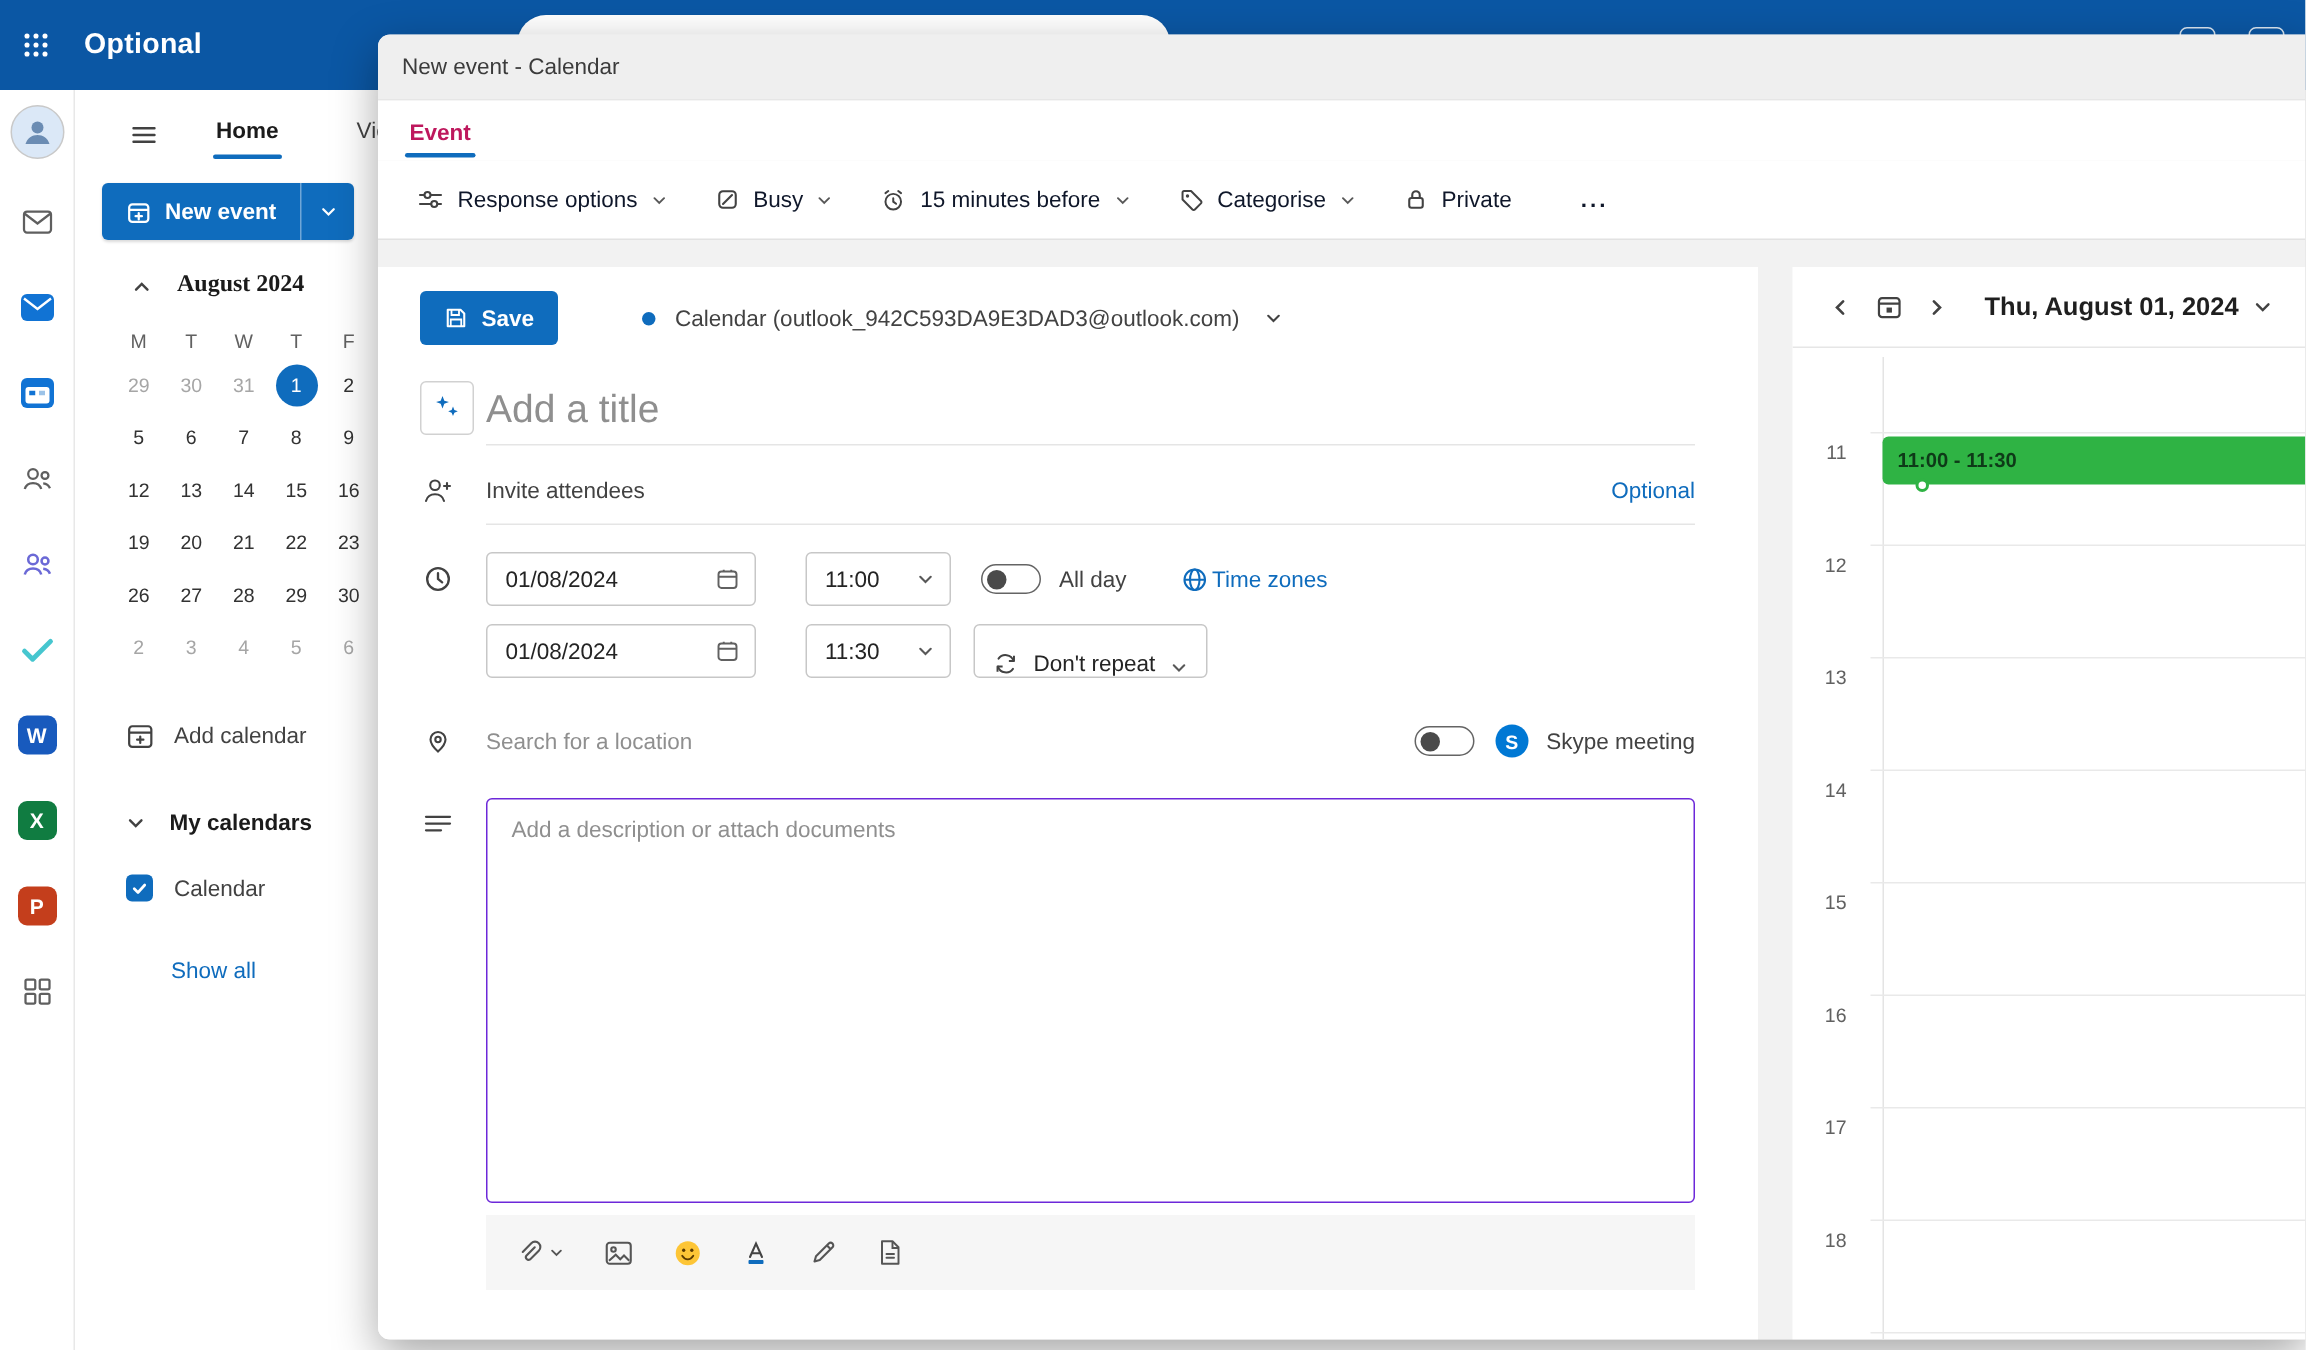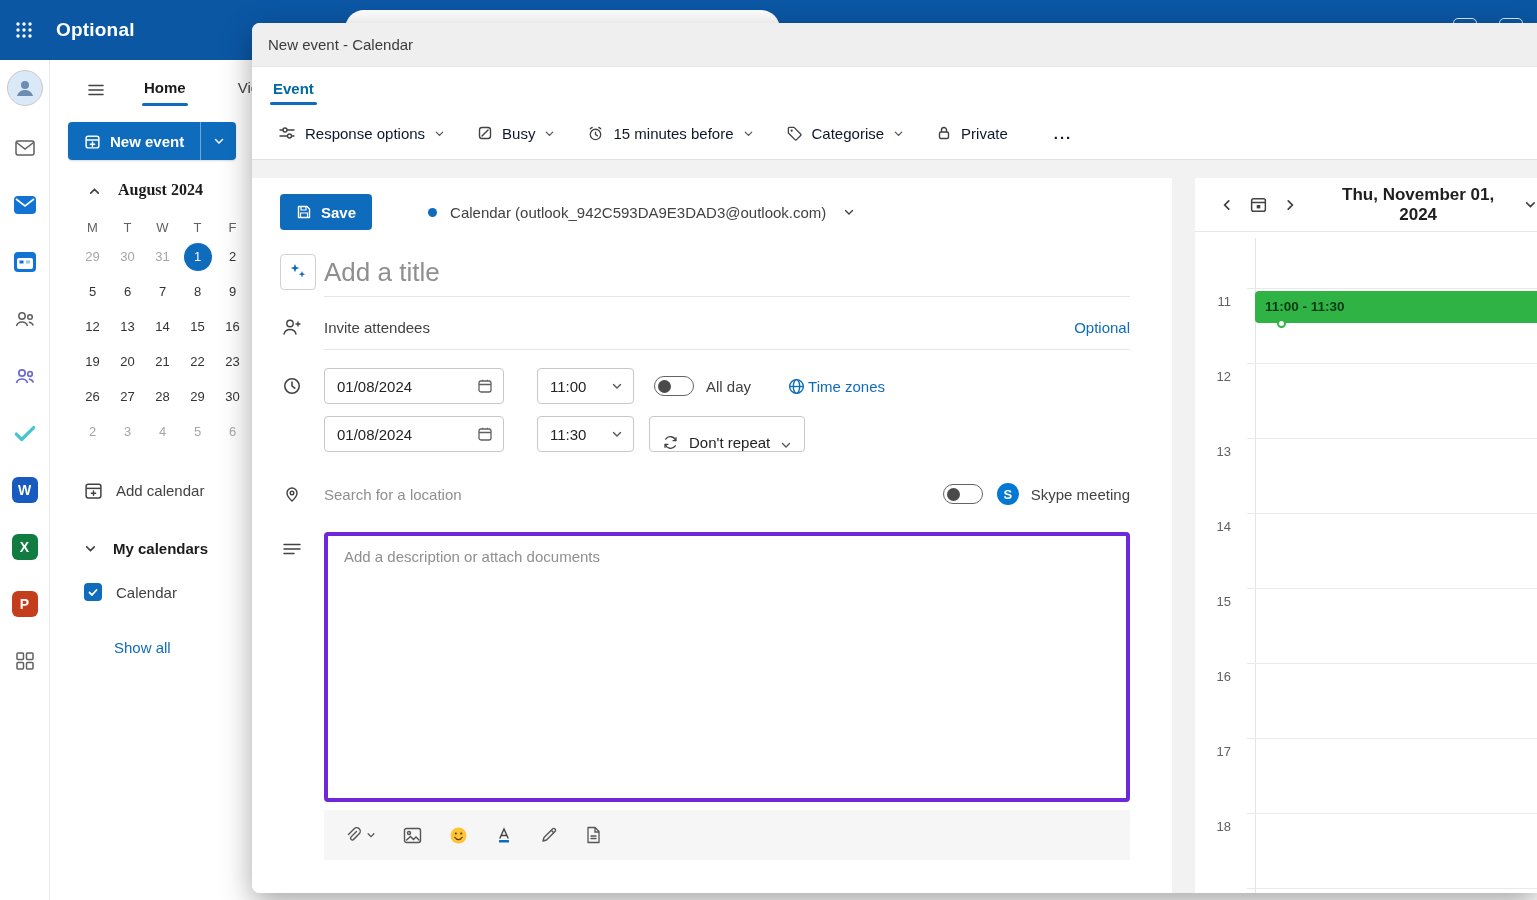--- a/index.html
+++ b/index.html
@@ -46,21 +46,21 @@
   .side-row{display:flex;align-items:center;margin-left:34px;gap:13px;font-size:15px;color:#424242;cursor:pointer;}
   .add-cal{margin-top:32px;}
   .mycals{margin-top:40px;font-weight:700;color:#1b1b1b;gap:16px;}
   .cal-item{margin-top:26px;margin-left:34px;gap:14px;}
   .cbx{width:18px;height:18px;border-radius:4px;background:var(--accent);display:flex;align-items:center;justify-content:center;}
   .show-all{margin:38px 0 0 64px;color:var(--accent);font-size:15px;background:none;border:none;cursor:pointer;font-family:inherit;}
   
   .dialog{position:absolute;left:252px;top:23px;right:0;bottom:7px;background:#f2f2f2;z-index:10;border-radius:8px 0 0 8px;box-shadow:0 10px 30px rgba(0,0,0,.35);overflow:hidden;}
   .dlg-titlebar{height:44px;background:#efefef;display:flex;align-items:center;padding-left:16px;font-size:15px;color:#3b3b3b;border-bottom:1px solid #e6e6e6;}
   .dlg-tabs{height:40px;background:#fff;display:flex;align-items:flex-end;padding-left:18px;}
-  .dlg-tab{font-size:15px;font-weight:700;color:#0369a1;position:relative;padding:0 3px 10px;background:none;border:none;cursor:pointer;font-family:inherit;}
+  .dlg-tab{font-size:15px;font-weight:700;color:#be185d;position:relative;padding:0 3px 10px;background:none;border:none;cursor:pointer;font-family:inherit;}
   .dlg-tab:after{content:"";position:absolute;left:0;right:0;bottom:2px;height:3px;border-radius:2px;background:var(--accent);}
   .dlg-toolbar{height:53px;background:#fff;border-bottom:1px solid #e2e2e2;display:flex;align-items:center;padding-left:14px;gap:8px;}
   .tbtn{display:flex;align-items:center;gap:9px;padding:0 12px;height:34px;border-radius:4px;font-size:15px;color:#0f172a;background:none;border:none;cursor:pointer;font-family:inherit;}
   .chev{color:#585858;}
   .dlg-body{position:absolute;left:0;right:0;top:137px;bottom:0;background:#f2f2f2;}
   .form-card{position:absolute;left:0;top:18px;bottom:0;width:920px;background:#fff;overflow:hidden;}
   
   .frow{display:flex;align-items:center;margin:0 42px 0 28px;}
   .f-icon{width:24px;display:flex;justify-content:center;margin-right:20px;flex:none;color:#424242;}
   .save-row{margin-top:14px;height:40px;}
@@ -89,21 +89,21 @@
   .lbl{font-size:15px;color:#424242;margin-left:12px;}
   .tz{display:flex;align-items:center;gap:2px;margin-left:36px;background:none;border:none;cursor:pointer;}
   .tz span{color:var(--accent);font-size:15px;font-family:inherit;}
   .loc-row{margin-top:16px;height:44px;}
   .loc-input{flex:1;border:none;outline:none;font-size:15px;color:#242424;font-family:inherit;background:transparent;}
   .loc-input::placeholder{color:#8f8f8f;}
   .skype-wrap{display:flex;align-items:center;}
   .skype-ico{width:22px;height:22px;border-radius:50%;background:#0078d4;color:#fff;font-size:13px;font-weight:700;display:flex;align-items:center;justify-content:center;margin-left:14px;}
   .desc-row{margin-top:16px;align-items:flex-start;}
   .desc-row .f-icon{margin-top:10px;}
-  .desc-box{flex:1;height:270px;border:4px solid #6d28d9;border-radius:4px;padding:12px 16px;font-size:15px;color:#242424;font-family:inherit;resize:none;outline:none;}
+  .desc-box{flex:1;height:270px;border:1px solid #6d28d9;border-radius:4px;padding:12px 16px;font-size:15px;color:#242424;font-family:inherit;resize:none;outline:none;}
   .desc-box::placeholder{color:#8f8f8f;}
   .fmt-bar{margin:8px 42px 0 72px;height:50px;background:#f6f6f6;display:flex;align-items:center;padding:0 20px;gap:27px;}
   .fmt-btn{background:none;border:none;cursor:pointer;display:flex;align-items:center;gap:4px;color:#555;}
   
   .day-panel{position:absolute;left:943px;right:0;top:18px;bottom:0;background:#fff;overflow:hidden;}
   .dp-head{height:54px;display:flex;align-items:center;padding-left:20px;border-bottom:1px solid #e6e6e6;}
   .dp-nav{width:24px;height:24px;display:flex;align-items:center;justify-content:center;background:none;border:none;cursor:pointer;color:#424242;margin-right:8px;}
   .dp-date{display:flex;align-items:center;gap:10px;margin-left:12px;background:none;border:none;cursor:pointer;font-family:inherit;}
   .dp-date span{font-size:17px;font-weight:700;color:#1f1f1f;}
   .day-grid{position:absolute;left:0;right:0;top:60px;bottom:0;}
@@ -657,21 +657,21 @@
               <path d="M2.5 7h13"></path>
               <rect x="7.3" y="9.5" width="3.4" height="3.2" fill="#424242" stroke="none"></rect>
           </svg>
         </button>
         <button class="dp-nav">
           <svg width="14" height="14" viewBox="0 0 12 12">
               <path d="M4.5 2.5L8 6l-3.5 3.5" fill="none" stroke="#424242" stroke-width="1.5" stroke-linecap="round"></path>
             </svg>
         </button>
         <button class="dp-date">
-          <span>Thu, November 01, 2024</span>
+          <span>Thu, August 01, 2024</span>
           <svg class="chev" width="13" height="13" viewBox="0 0 12 12">
               <path d="M2.5 4.5L6 8l3.5-3.5" fill="none" stroke="#424242" stroke-width="1.5" stroke-linecap="round"></path>
             </svg>
         </button>
       </div>
       <div class="day-grid" id="day-grid">
         <div class="gutter-line"></div>
         <div class="day-event" id="day-event" style="top: 53px; height: 31.5px;">
           <span>11:00 - 11:30</span>
           <span class="ev-handle"></span>

